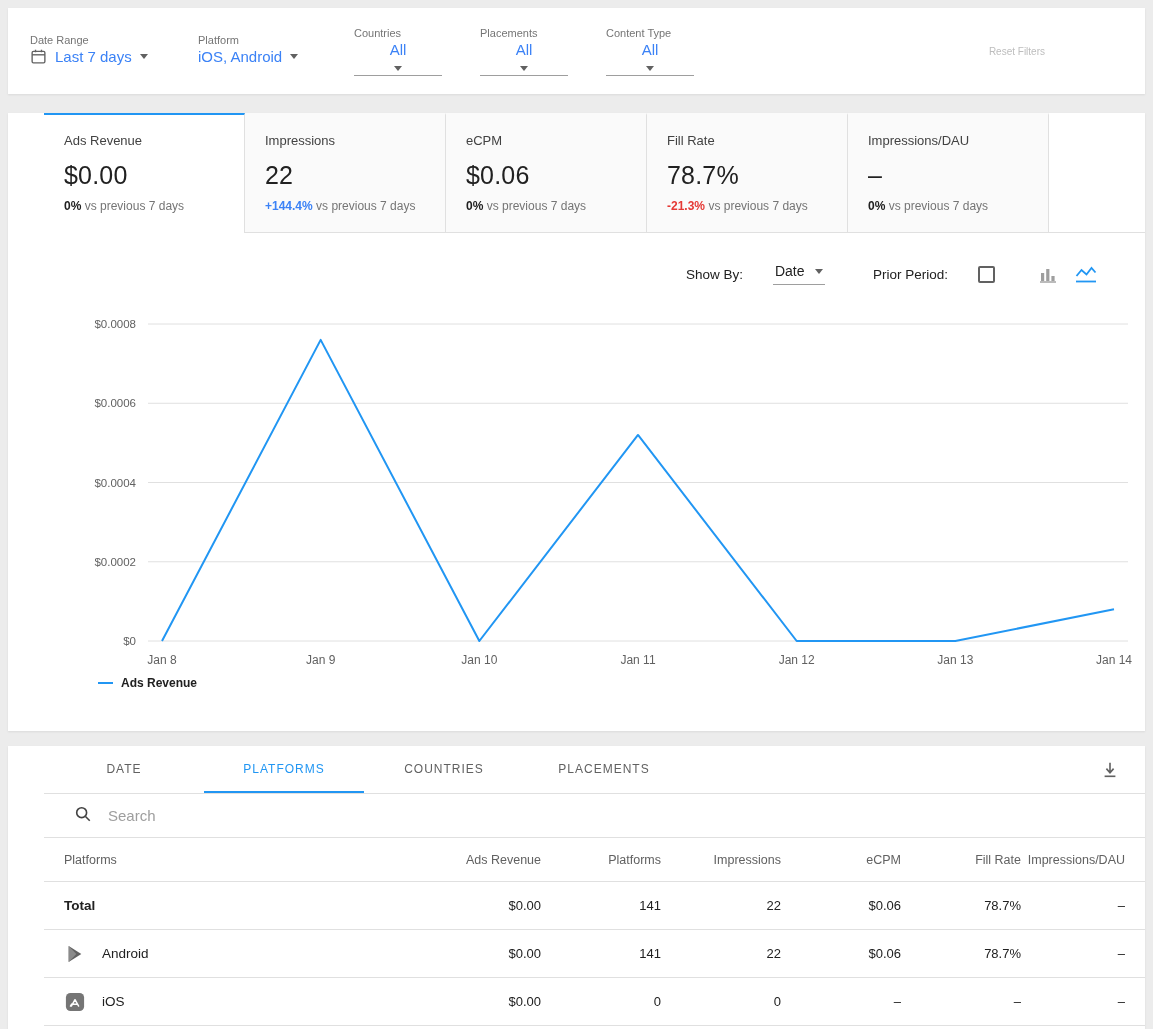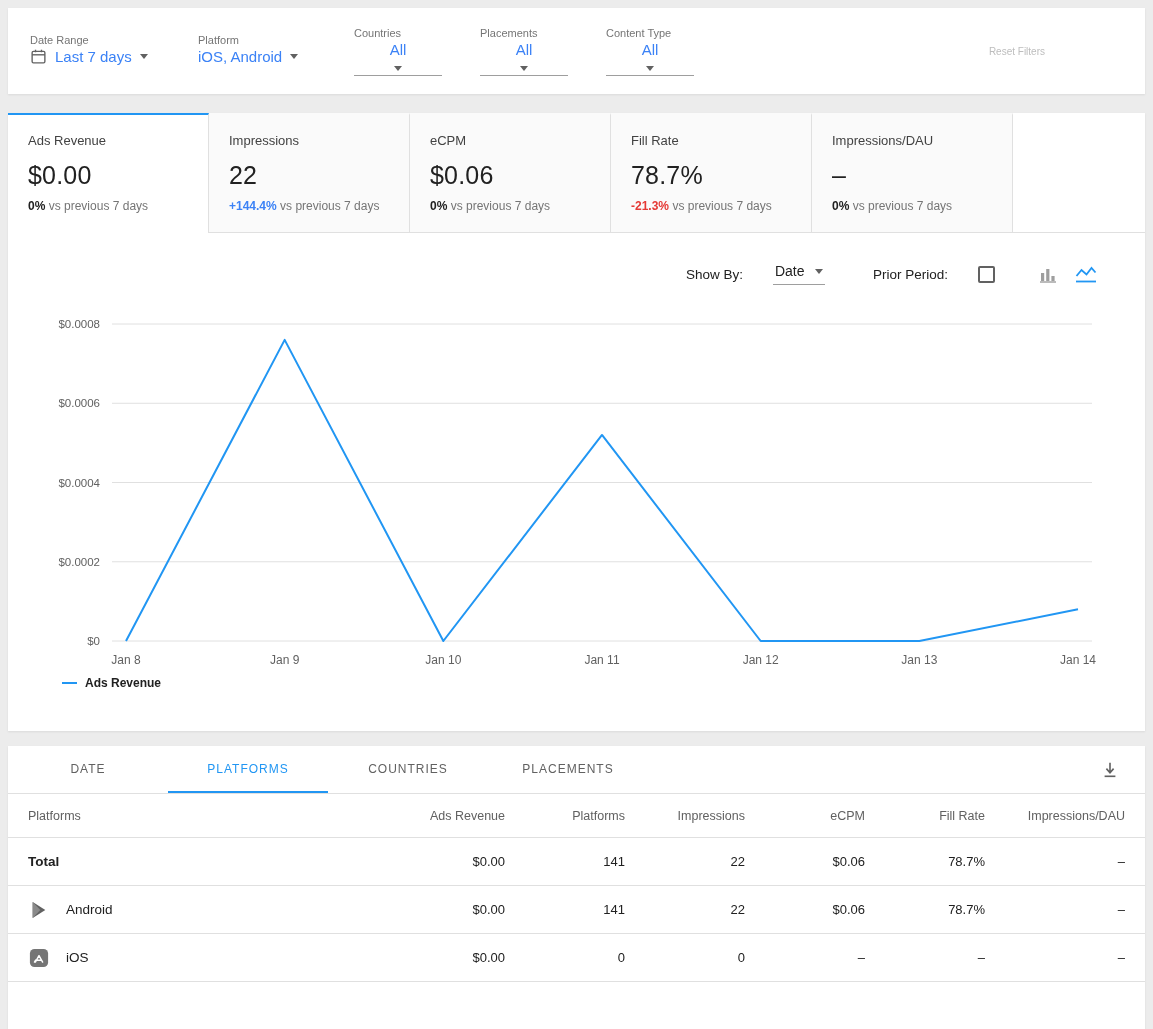--- a/index.html
+++ b/index.html
@@ -4,21 +4,21 @@
 <style>
   * { box-sizing: border-box; margin: 0; padding: 0; }
   html,body { width:1153px; height:1029px; }
   body {
     background:#ececec;
     font-family:"Liberation Sans", sans-serif;
     color:#212121;
     overflow:hidden;
     position:relative;
   }
-  .card { background:#fff; margin:0 8px; box-shadow:0 1px 2px rgba(0,0,0,0.08); }
+  .card { background:#fff; margin:0 8px; box-shadow:0 1px 2px rgba(0,0,0,0.08);padding-left:36px; }
 
   
   .filter-card { margin-top:8px; height:86px; display:flex; align-items:center; padding:0 22px; }
   .filter-group { margin-right:38px; }
   .filter-label { font-size:11px; color:#757575; margin-bottom:2px; }
   .filter-value { display:flex; align-items:center; font-size:15px; color:#3b82f6; gap:8px; padding-bottom:4px; }
   .filter-value.underlined { border-bottom:1px solid #9e9e9e; justify-content:space-between; }
   .fg-date .filter-value { min-width:130px; }
   .fg-platform .filter-value { min-width:118px; }
   .fg-small .filter-value { min-width:88px;flex-direction:column; }
@@ -215,20 +215,29 @@
     <div class="t-tab">COUNTRIES</div>
     <div class="t-tab">PLACEMENTS</div>
     <span class="download-btn">
       <svg width="18" height="18" viewBox="0 0 20 20">
           <path d="M10 2 v10 M6 8.5 L10 13 L14 8.5" fill="none" stroke="#616161" stroke-width="1.8"></path>
           <line x1="4" y1="17" x2="16" y2="17" stroke="#616161" stroke-width="1.8"></line>
         </svg>
     </span>
   </div>
 
+  <div class="search-row">
+    <span>
+      <svg width="18" height="18" viewBox="0 0 20 20">
+          <circle cx="8.5" cy="8.5" r="5.5" fill="none" stroke="#424242" stroke-width="1.8"></circle>
+          <line x1="12.8" y1="12.8" x2="17.5" y2="17.5" stroke="#424242" stroke-width="1.8"></line>
+        </svg>
+    </span>
+    <input class="search-input" type="text" placeholder="Search" style="">
+  </div>
 
   <div class="grid-row header">
     <div class="cell first">Platforms</div>
     <div class="cell">Ads Revenue</div>
     <div class="cell">Platforms</div>
     <div class="cell">Impressions</div>
     <div class="cell">eCPM</div>
     <div class="cell">Fill Rate</div>
     <div class="cell last">Impressions/DAU</div>
   </div>

